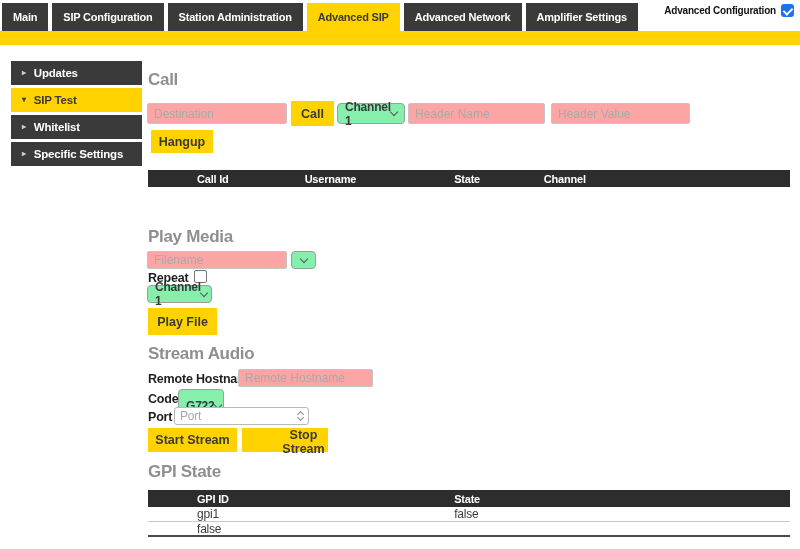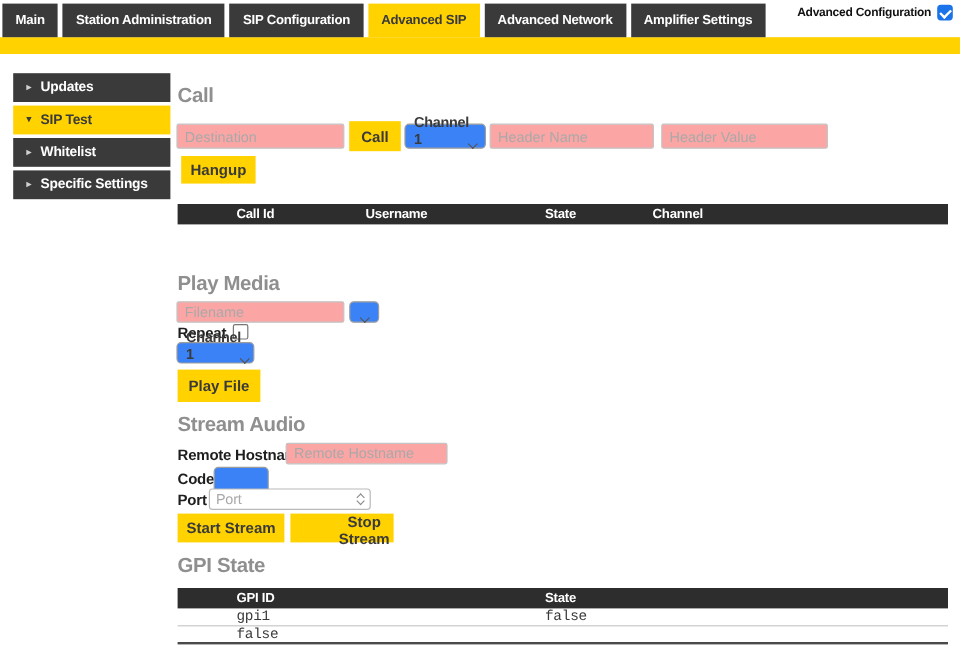--- a/index.html
+++ b/index.html
@@ -34,22 +34,22 @@
   .side-item.active{background:var(--accent);color:var(--dark);}
   .side-item.active .arrow{color:var(--dark);}
 
   
   .h2{position:absolute;font-size:17px;font-weight:bold;color:var(--heading);letter-spacing:-0.3px;}
   .txt{position:absolute;border:1px solid #c4c4c4;border-radius:2px;font-size:12px;color:var(--dark);
        padding:0 6px;font-family:"Liberation Sans",sans-serif;outline:none;background:#fca5a5;}
   .txt::placeholder{color:#a9a9a9;opacity:1;}
   .btn{position:absolute;background:var(--accent);border:none;color:var(--dark);font-weight:bold;
        font-size:12.5px;font-family:"Liberation Sans",sans-serif;cursor:pointer;}
-  .sel{position:absolute;background:#3b82f6;border:1px solid #9d9d9d;border-radius:4px;
-       display:flex;align-items:flex-end;justify-content:space-between;padding:0 7px;
+  .sel{position:absolute;background:#86efac;border:1px solid #9d9d9d;border-radius:4px;
+       display:flex;align-items:center;justify-content:space-between;padding:0 7px;
        font-size:12px;font-weight:bold;color:var(--dark);cursor:pointer;}
   .chev{width:6px;height:6px;border:solid #555;border-width:0 1.6px 1.6px 0;
        transform:rotate(45deg);margin-top:-3px;flex:0 0 auto;}
   .label{position:absolute;font-size:12.5px;font-weight:bold;color:#1e1e1e;}
   .checkbox-plain{width:13px;height:13px;border:1px solid #767676;border-radius:2px;background:#fff;}
 
   
   .numwrap{position:absolute;border:1px solid #b9b9b9;border-radius:3px;background:#fff;
        display:flex;align-items:center;justify-content:space-between;padding:0 5px;}
   .numwrap .ph{font-size:12px;color:#a9a9a9;}
@@ -58,33 +58,33 @@
   .spinner .up{transform:rotate(-135deg);margin-bottom:-2px;}
   .spinner .dn{transform:rotate(45deg);margin-top:-2px;}
 
   
   .tbl{position:absolute;left:148px;width:642px;}
   .trow{display:flex;padding-left:44px;}
   .trow.head{background:var(--thead);color:#fff;font-size:11px;font-weight:bold;height:17px;align-items:center;}
   .trow.head .cell{padding:0 5px;}
   .trow.body{font-size:12px;color:var(--dark);height:15px;align-items:center;border-bottom:1px solid #c9c9c9;}
   .trow.body.last{border-bottom:2px solid #4a4a4a;}
-  .trow.body .cell{padding:0 5px;font-family:Liberation Mono, monospace;}
+  .trow.body .cell{padding:0 5px;}
   .c-call1{width:18%;} .c-call2{width:25%;} .c-call3{width:15%;} .c-call4{width:42%;}
   .c-gpi1{width:43%;}  .c-gpi2{width:57%;}
 </style>
 </head>
 <body>
 
 <div id="screen">
 
   <div class="tabbar">
     <div class="tab">Main</div>
+    <div class="tab">SIP Configuration</div>
     <div class="tab">Station Administration</div>
-    <div class="tab">SIP Configuration</div>
     <div class="tab active">Advanced SIP</div>
     <div class="tab">Advanced Network</div>
     <div class="tab">Amplifier Settings</div>
   </div>
   <div class="accentbar"></div>
 
   <div class="advcfg">
     <span class="advcfg-label">Advanced Configuration</span>
     <span class="checkbox-blue"></span>
   </div>

